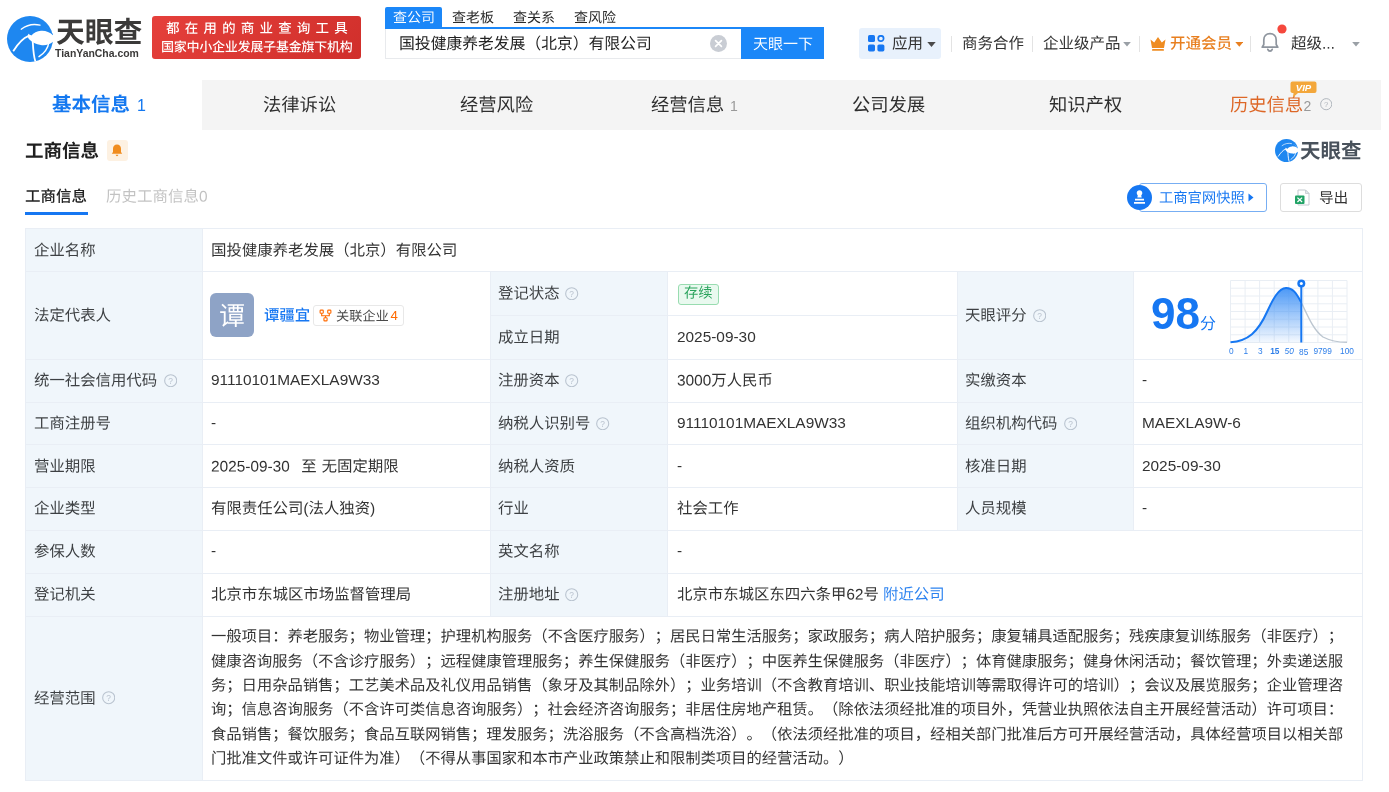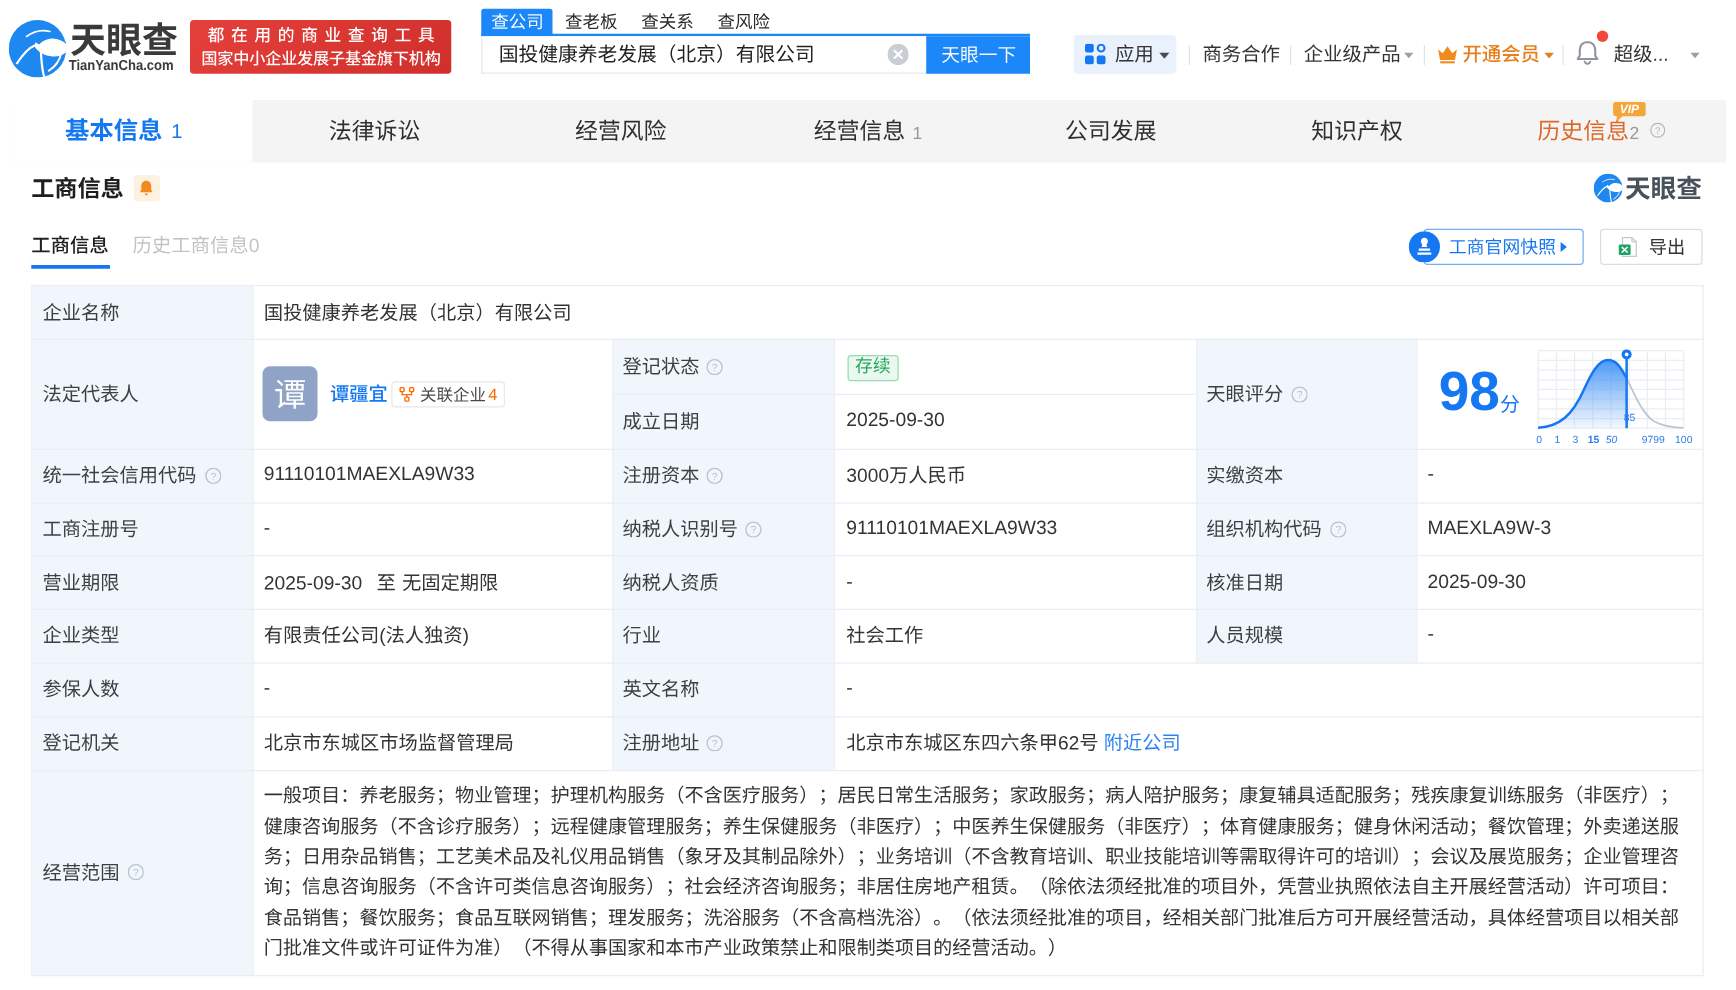--- a/index.html
+++ b/index.html
@@ -741,21 +741,21 @@
       <path d="M1301.3 302.5 C1306.5 313 1313 330 1323 337 C1331.5 341.5 1340 342.3 1347 342.3" fill="none" stroke="#bcc6d0" stroke-width="1.4"></path>
       <line x1="1301.3" y1="287" x2="1301.3" y2="342.5" stroke="#1677f2" stroke-width="2"></line>
       <circle cx="1301.3" cy="283.5" r="4" fill="#1677f2"></circle>
       <circle cx="1301.3" cy="283.5" r="1.5" fill="#fff"></circle>
     </svg>
 <span class="s" style="left:1231.4px;top:345.5px;width:20px;margin-left:-10px;text-align:center;font-size:8.3px;color:#2d7ee9;line-height:10px;">0</span>
 <span class="s" style="left:1245.9px;top:345.5px;width:20px;margin-left:-10px;text-align:center;font-size:8.3px;color:#2d7ee9;line-height:10px;">1</span>
 <span class="s" style="left:1260.3px;top:345.5px;width:20px;margin-left:-10px;text-align:center;font-size:8.3px;color:#2d7ee9;line-height:10px;">3</span>
 <span class="s" style="left:1274.8px;top:345.5px;width:20px;margin-left:-10px;text-align:center;font-size:8.3px;color:#2d7ee9;line-height:10px;font-weight:bold;">15</span>
 <span class="s" style="left:1289.2px;top:345.5px;width:20px;margin-left:-10px;text-align:center;font-size:8.3px;color:#2d7ee9;line-height:10px;font-style:italic;">50</span>
-<span class="s" style="left:1303.7px;top:329px;width:20px;margin-left:-10px;text-align:center;font-size:8.3px;color:#2d7ee9;line-height:10px;">85</span>
+<span class="s" style="left:1303.7px;top:347px;width:20px;margin-left:-10px;text-align:center;font-size:8.3px;color:#2d7ee9;line-height:10px;">85</span>
 <span class="s" style="left:1318.1px;top:345.5px;width:20px;margin-left:-10px;text-align:center;font-size:8.3px;color:#2d7ee9;line-height:10px;">97</span>
 <span class="s" style="left:1332.6px;top:345.5px;width:20px;margin-left:-10px;font-size:8.3px;color:#2d7ee9;line-height:10px;">99</span>
 <span class="s" style="left:1347.0px;top:345.5px;width:20px;margin-left:-10px;text-align:center;font-size:8.3px;color:#2d7ee9;line-height:10px;">100</span>
 <svg class="t" style="left:34.0px;top:372.1px;" width="123.20" height="18.48" viewBox="0 -880 8000 1200" fill="#3d4043">
       <use href="#g122" x="0"></use>
       <use href="#g51" x="1000"></use>
       <use href="#g123" x="2000"></use>
       <use href="#g124" x="3000"></use>
       <use href="#g80" x="4000"></use>
       <use href="#g54" x="5000"></use>
@@ -820,21 +820,21 @@
       <use href="#g141" x="1000"></use>
       <use href="#g142" x="2000"></use>
       <use href="#g143" x="3000"></use>
       <use href="#g102" x="4000"></use>
       <use href="#g125" x="5000"></use>
     </svg>
 <svg class="a" style="left:1063.7px;top:416.6px" width="13.4" height="13.4" viewBox="0 0 20 20">
       <circle cx="10" cy="10" r="9" fill="none" stroke="#b9c3cf" stroke-width="1.6"></circle>
       <text x="10" y="14.6" font-family="Liberation Sans" font-size="12.5" fill="#b9c3cf" text-anchor="middle">?</text>
     </svg>
-<span class="s" style="left:1142.0px;top:411.8px;font-size:15.4px;color:#333333;font-weight:400;letter-spacing:0.00px;line-height:22px;">MAEXLA9W-3</span>
+<span class="s" style="left:1142.0px;top:411.8px;font-size:15.4px;color:#333333;font-weight:400;letter-spacing:0.00px;line-height:22px;">MAEXLA9W-6</span>
 <svg class="t" style="left:34.0px;top:457.6px;" width="61.60" height="18.48" viewBox="0 -880 4000 1200" fill="#3d4043">
       <use href="#g79" x="0"></use>
       <use href="#g60" x="1000"></use>
       <use href="#g119" x="2000"></use>
       <use href="#g48" x="3000"></use>
     </svg>
 <svg class="t" style="left:211.0px;top:457.6px;" width="187.67" height="18.48" viewBox="0 -880 12187 1200" fill="#333333">
       <use href="#g144" x="0"></use>
       <use href="#g92" x="556"></use>
       <use href="#g144" x="1112"></use>

